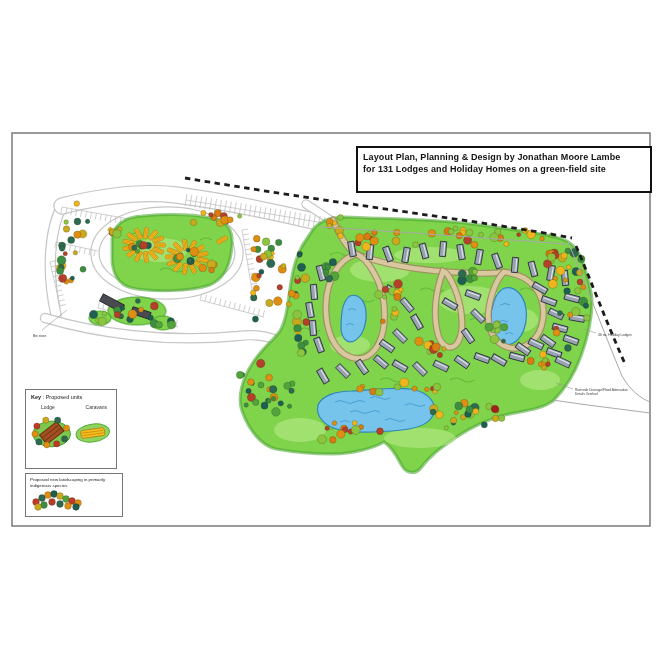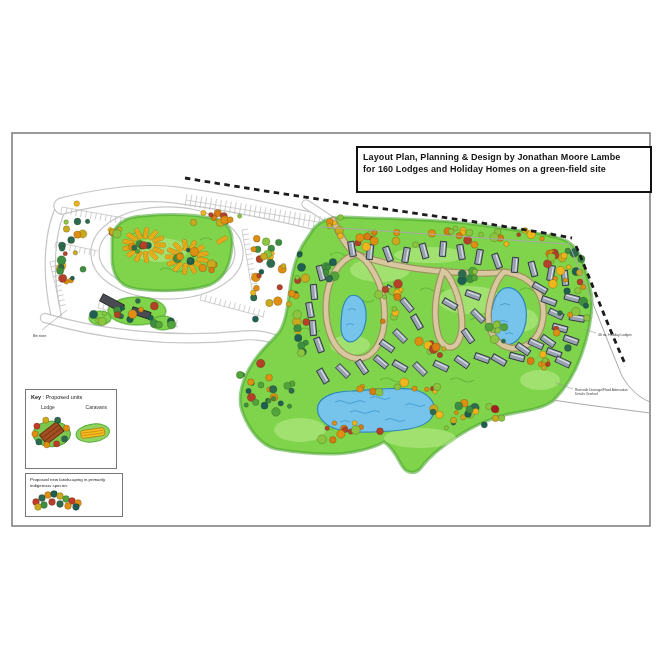--- a/index.html
+++ b/index.html
@@ -928,21 +928,21 @@
         <line x1="556" y1="383" x2="573" y2="389" stroke="#999999" stroke-width="0.6"></line>
         <text x="575" y="391" font-size="3.2" fill="#3a3a3a" font-family="&quot;Liberation Sans&quot;,sans-serif">Riverside Drainage/Flood Attenuation</text>
         <text x="575" y="395.2" font-size="3.2" fill="#3a3a3a" font-family="&quot;Liberation Sans&quot;,sans-serif">Details Overleaf</text>
         <line x1="67" y1="310" x2="42" y2="330" stroke="#999999" stroke-width="0.6"></line>
         <text x="33" y="337" font-size="3.4" fill="#3a3a3a" font-family="&quot;Liberation Sans&quot;,sans-serif">Bin store</text>
       </g>
     </svg>
 
   <div class="title-block">
     <div>Layout Plan, Planning &amp; Design by Jonathan Moore Lambe</div>
-    <div>for 160 Lodges and Holiday Homes on a green-field site</div>
+    <div>for 131 Lodges and Holiday Homes on a green-field site</div>
   </div>
 
   <div class="key-box">
     <div class="key-title"><b>Key</b><span> : Proposed units</span></div>
     <div class="key-labels">
       <span>Lodge</span>
       <span>Caravans</span>
     </div>
     <div class="key-icons">
       <svg width="46" height="42" viewBox="0 0 46 42">

